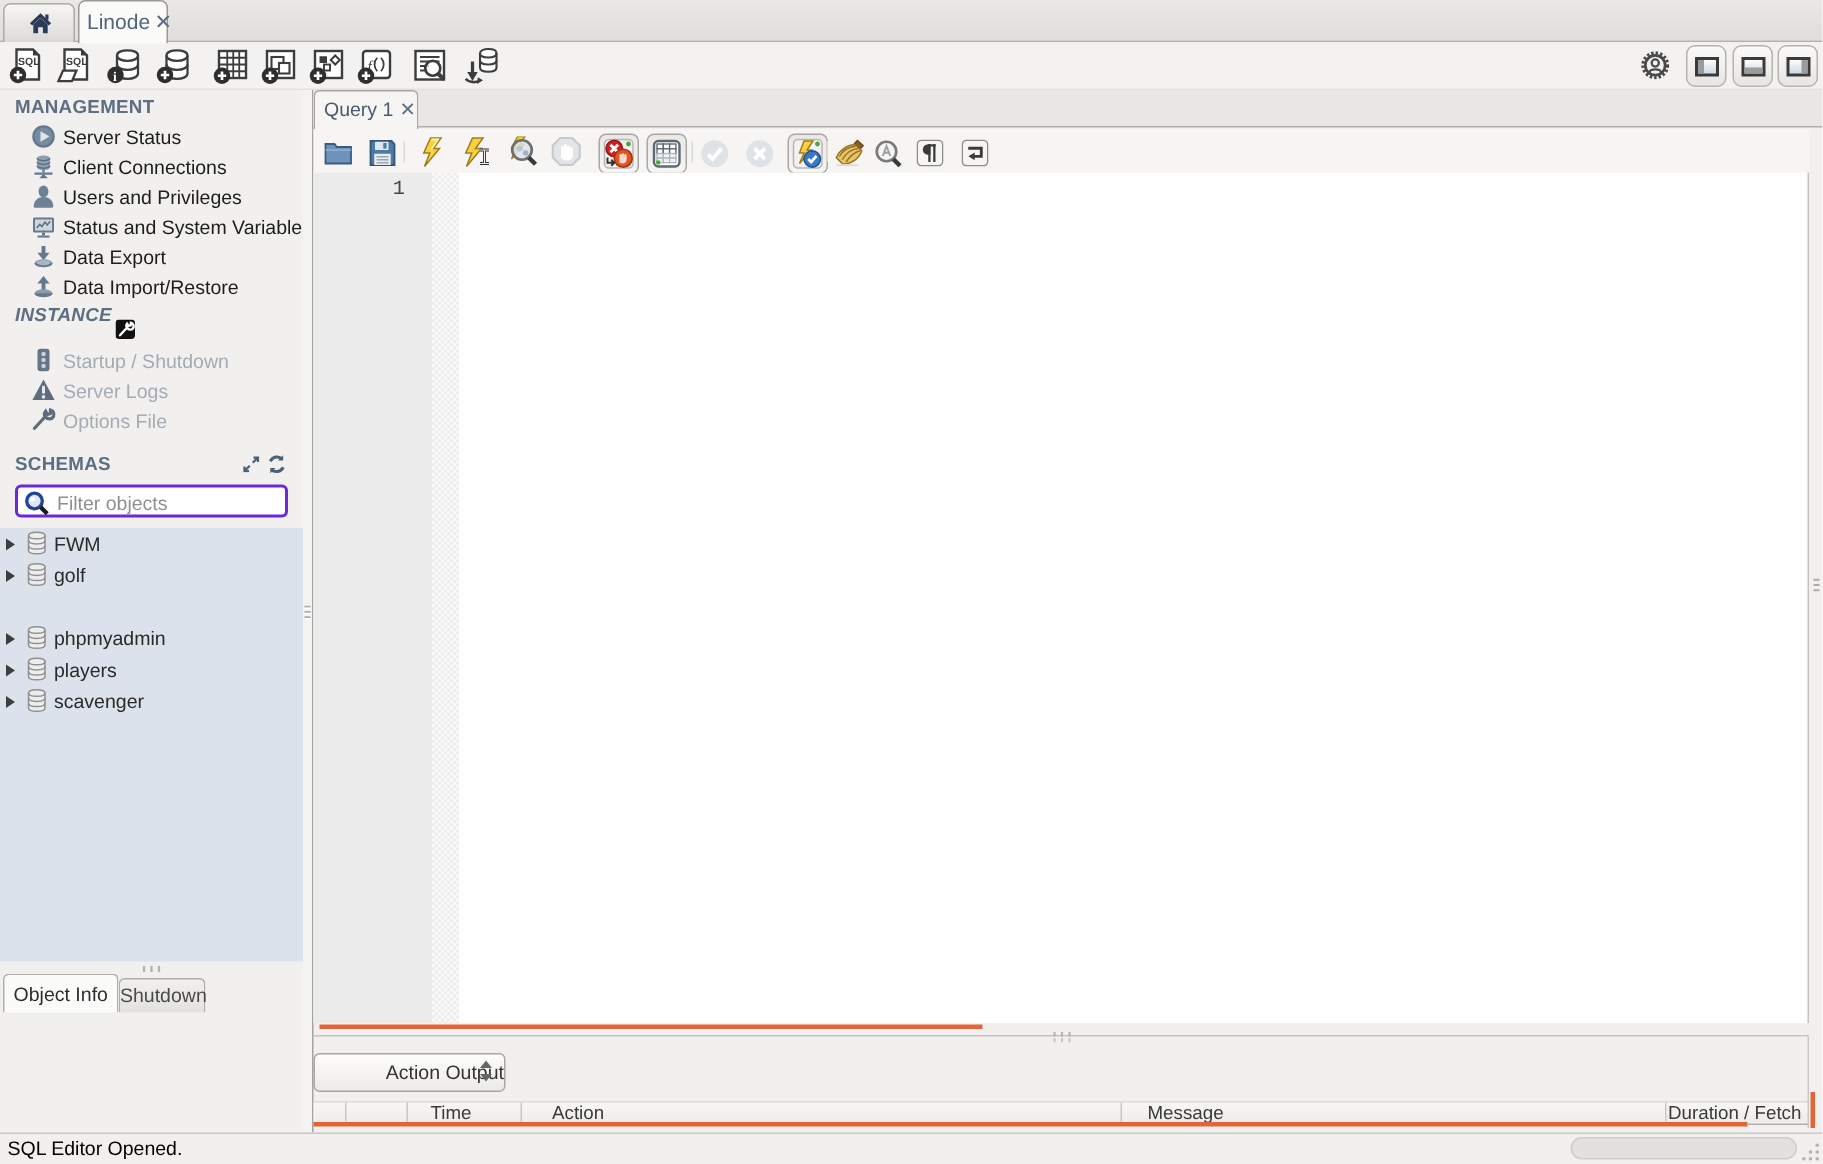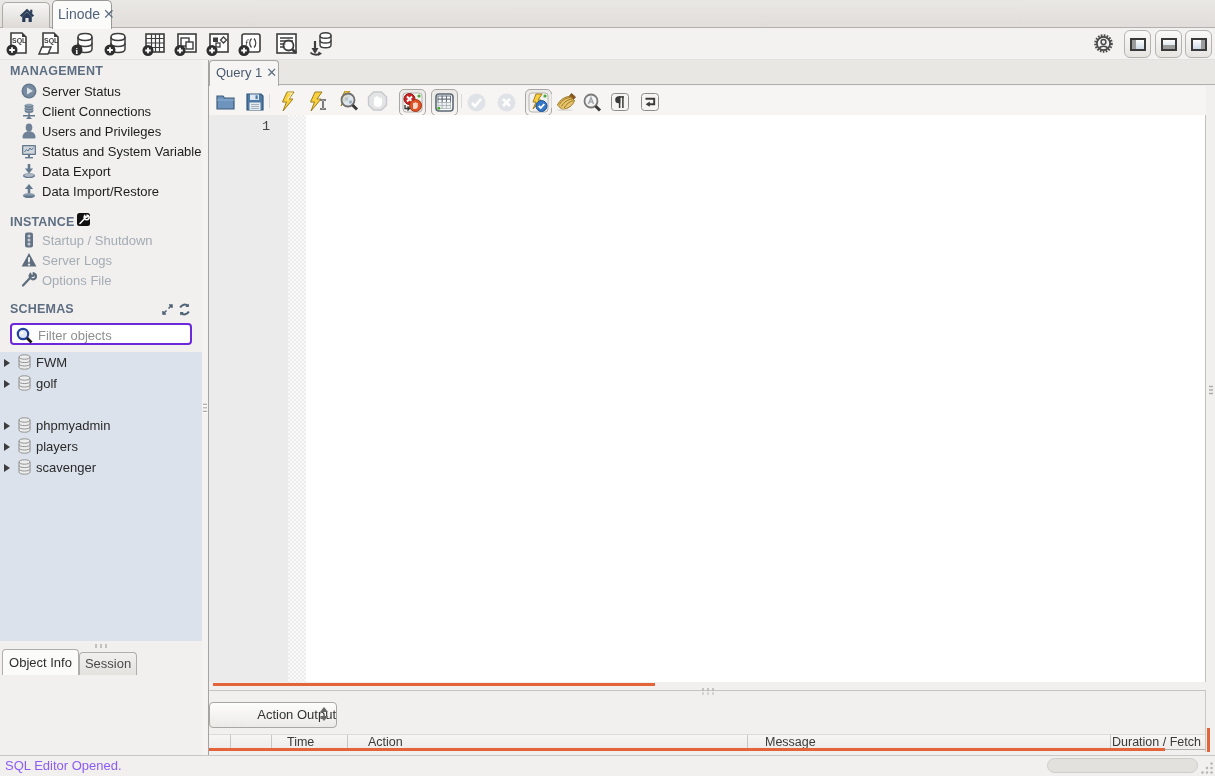--- a/index.html
+++ b/index.html
@@ -67,21 +67,21 @@
 .spin .dn { position:absolute; top:13px; left:0; width:0; height:0; border-left:4px solid transparent; border-right:4px solid transparent; border-top:5px solid #666; }
 
 #hdrrow { left:209px; top:734px; width:997px; height:14px; background:linear-gradient(#f7f6f4,#efedeb); border-top:1px solid #dddbd8; }
 .hcol { position:absolute; top:0px; font-size:12.5px; color:#3a3a3a; line-height:14px; }
 .hdiv { position:absolute; top:0px; width:1px; height:14px; background:#c9c7c4; }
 #orangeline2 { left:209px; top:748px; width:956px; height:3px; background:#e4643a; }
 #grayline2 { left:1165px; top:749px; width:41px; height:1px; background:#b0aeab; }
 #orangev { left:1207px; top:728px; width:3px; height:24px; background:#e4643a; }
 
 
-#statusbar { left:0; top:755px; width:1215px; height:21px; background:#f1f0ee; border-top:1px solid #c9c7c4; color:#8b5cf6; line-height:20px; padding-left:5px; font-size:13px; }
+#statusbar { left:0; top:755px; width:1215px; height:21px; background:#f1f0ee; border-top:1px solid #c9c7c4; color:#000000; line-height:20px; padding-left:5px; font-size:13px; }
 #scrollpill { left:1047px; top:758px; width:151px; height:15px; background:#e3e1de; border:1px solid #cfcdca; border-radius:8px; }
 </style>
 </head>
 <body>
 
 <div class="abs" id="tabbar"></div>
 <div class="abs" id="hometab">
   <svg style="position:absolute;left:15px;top:4px" width="18" height="16" viewBox="0 0 20 18">
     <path d="M2 9.5 L10 2 L18 9.5 L16.2 11.2 L10 5.4 L3.8 11.2 Z" fill="#2b3c58"></path>
     <path d="M4.6 10.5 L10 5.6 L15.4 10.5 V17 H11.8 V12.5 H8.2 V17 H4.6 Z" fill="#2b3c58"></path>
@@ -240,21 +240,21 @@
     <path d="M6.7 10.5 h2.6 V6 h2.8 L8 1 3.9 6 h2.8 z" fill="#64788e"></path>
     <ellipse cx="8" cy="12.5" rx="6" ry="2.6" fill="#8b9cac"></ellipse>
     <path d="M2 12.5 c0 1.4 2.7 2.6 6 2.6 s6-1.2 6-2.6" fill="#64788e"></path>
   </svg>
   <div class="sitem" style="top:24px;">Server Status</div>
   <div class="sitem" style="top:44px;">Client Connections</div>
   <div class="sitem" style="top:64px;">Users and Privileges</div>
   <div class="sitem" style="top:84px;">Status and System Variables</div>
   <div class="sitem" style="top:104px;">Data Export</div>
   <div class="sitem" style="top:124px;">Data Import/Restore</div>
-  <div class="shead" style="top:155px;">INSTANCE</div>
+  <div class="shead" style="top:143px;font-style:italic;">INSTANCE</div>
 
   <svg class="abs" style="left:77px;top:153px" width="13" height="13" viewBox="0 0 13 13">
     <rect x="0" y="0" width="13" height="13" rx="2.5" fill="#111"></rect>
     <path d="M3 10.5 L7 6.2 M7.8 5.6 a2.3 2.3 0 1 0 2.4-3.4 l-0.1 1.7 -1.6 0.4 -0.8-1.5 a2.3 2.3 0 0 0 0.1 2.8" stroke="#fff" stroke-width="1.6" fill="none" stroke-linecap="round"></path>
   </svg>
 
   <svg class="sico" style="top:172px" width="16" height="16" viewBox="0 0 16 16">
     <rect x="4" y="0.5" width="8" height="15" rx="2" fill="#667488"></rect>
     <circle cx="8" cy="4" r="1.5" fill="#c9d0d8"></circle>
     <circle cx="8" cy="8" r="1.5" fill="#c9d0d8"></circle>
@@ -327,21 +327,21 @@
     </div>
   <div class="trow" style="top:397px;">
       <div class="tri"></div>
       <svg style="position:absolute;left:17px;top:2px" width="15" height="16" viewBox="0 0 15 16">
         <path d="M2 3 c0-1.4 2.5-2.2 5.5-2.2 s5.5 0.8 5.5 2.2 v10 c0 1.4-2.5 2.2-5.5 2.2 s-5.5-0.8-5.5-2.2 z" fill="#ededed" stroke="#909090" stroke-width="1"></path>
         <path d="M2 3 c0 1.4 2.5 2.2 5.5 2.2 s5.5-0.8 5.5-2.2 M2 6.4 c0 1.4 2.5 2.2 5.5 2.2 s5.5-0.8 5.5-2.2 M2 9.8 c0 1.4 2.5 2.2 5.5 2.2 s5.5-0.8 5.5-2.2" fill="none" stroke="#909090" stroke-width="1"></path>
       </svg>
       <div class="nm">scavenger</div>
     </div>
   <div class="otab" id="objtab">Object Info</div>
-  <div class="otab" id="sestab">Session</div>
+  <div class="otab" id="sestab">Shutdown</div>
 </div>
 <div class="abs" id="sash"></div>
 <div class="abs" id="vline"></div>
 
 <div class="abs" id="qtabrow"></div>
 <div class="abs" id="qtab">Query 1<span class="x">✕</span></div>
 <div class="abs" id="qtoolbar">
 
   <svg class="qico" style="left:7px;top:8px" width="19" height="16" viewBox="0 0 19 16">
     <path d="M1 2 h6 l1.5 2 H18 v11 H1 z" fill="#6d94bd" stroke="#3c5a7a" stroke-width="1.2"></path>

